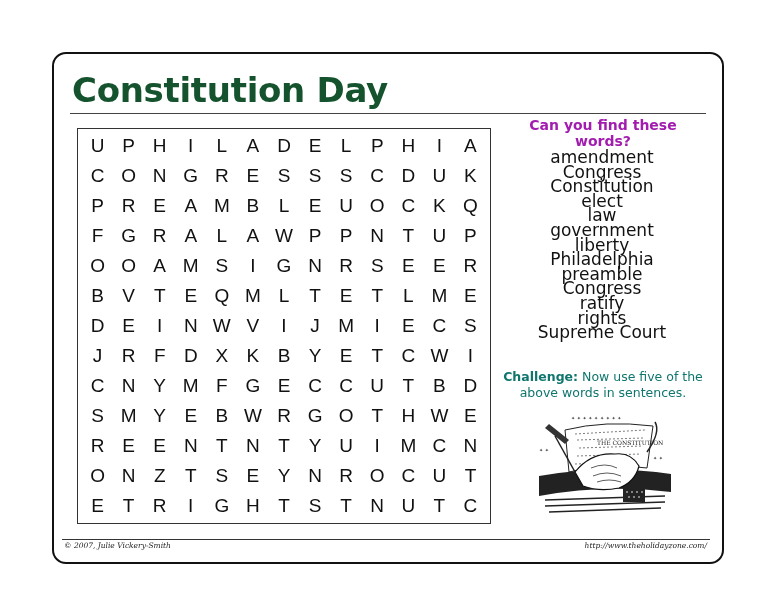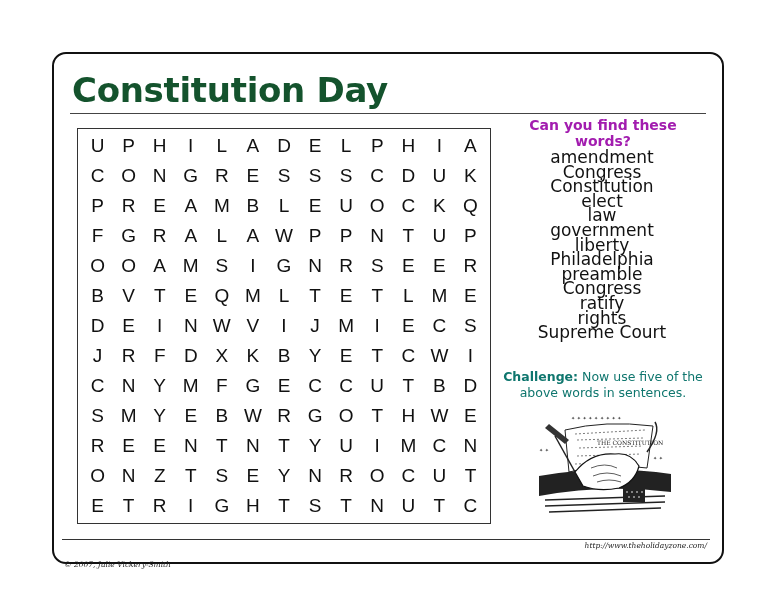--- a/index.html
+++ b/index.html
@@ -49,21 +49,21 @@
       position: absolute; left: 535px; top: 412px; width: 140px; height: 106px;
     }
     .footer-rule {
       position: absolute; left: 62px; top: 539px; width: 648px; height: 0;
       border-top: 1px solid #333;
     }
     .footer-left, .footer-right {
       position: absolute; top: 541px; font-family: "DejaVu Serif", serif;
       font-style: italic; font-size: 7.5px; color: #222;
     }
-    .footer-left { left: 64px; margin-top: 19px; }
+    .footer-left { left: 64px; }
     .footer-right { right: 69px; }
   </style>
 </head>
 <body>
 
 <div class="sheet"></div>
 
 <div class="title">Constitution Day</div>
 <div class="title-rule"></div>
 

